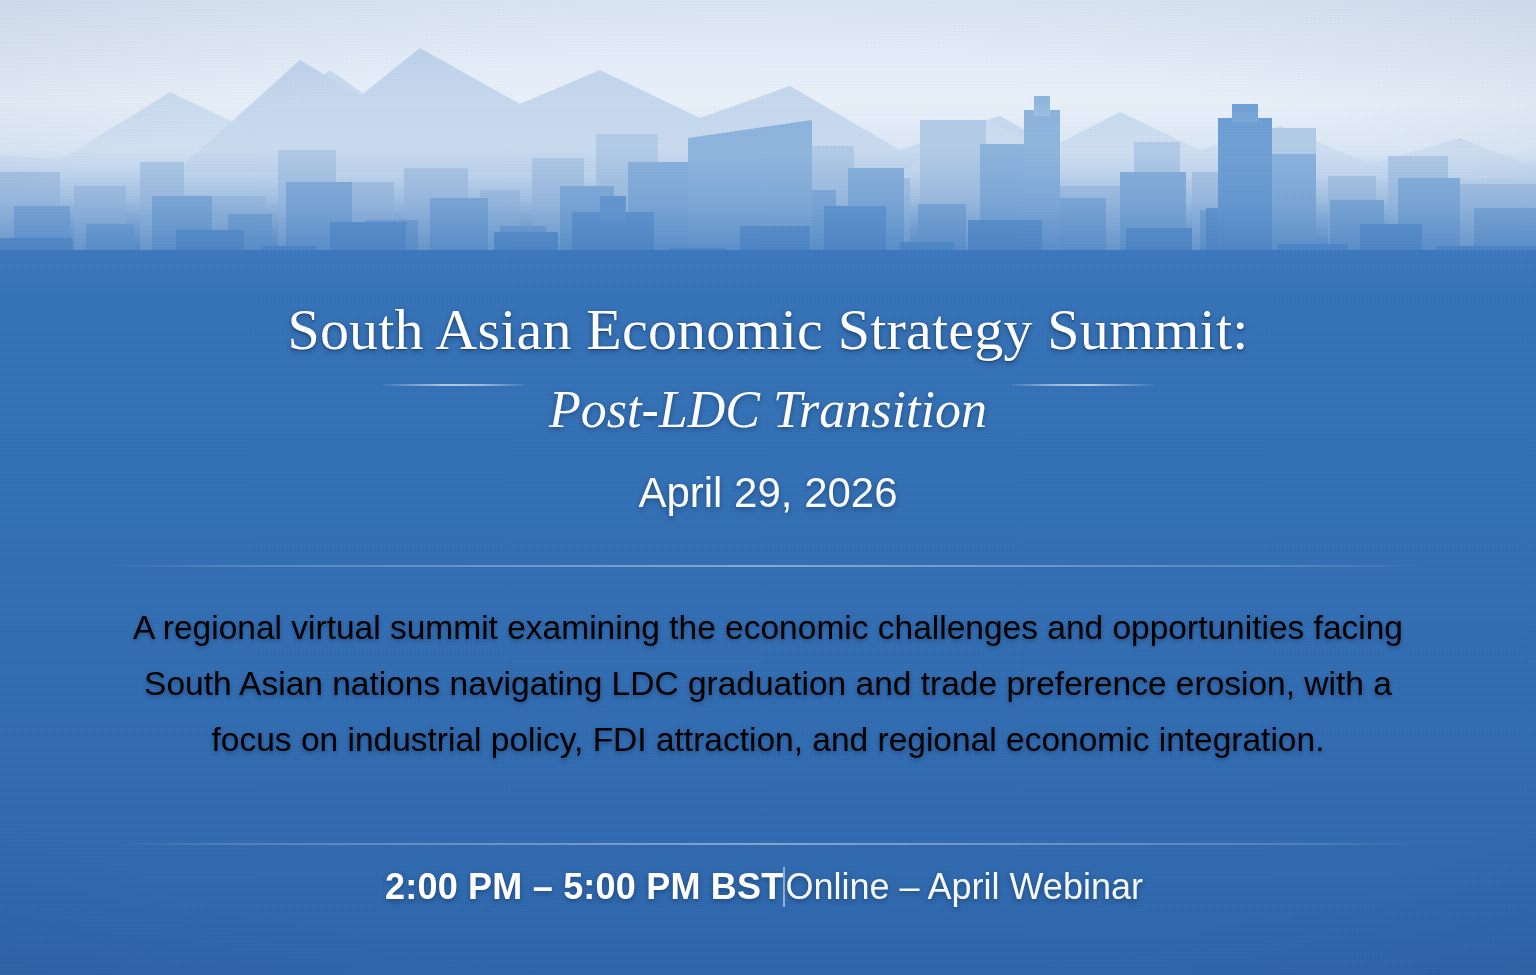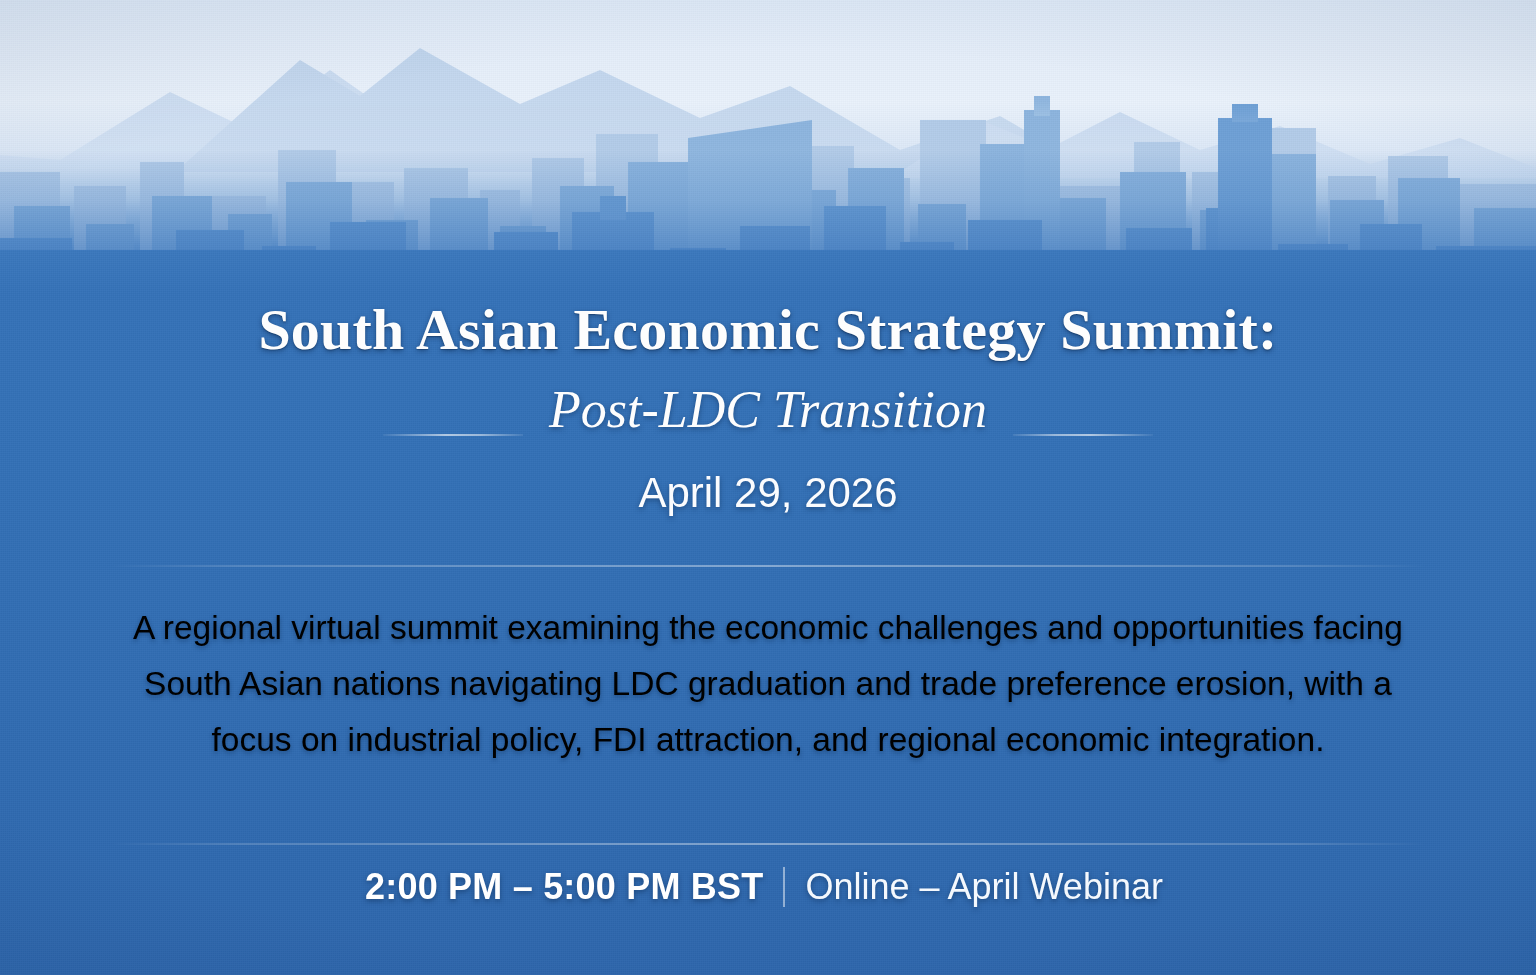--- a/index.html
+++ b/index.html
@@ -115,35 +115,35 @@
     text-align: center;
   }
 
   .title {
     position: absolute;
     left: 0;
     right: 0;
     top: 299px;
     margin: 0;
     font-family: "Liberation Serif", "DejaVu Serif", serif;
-    font-weight: 700;
+    font-weight: 400;
     font-size: 58px;
     line-height: 1.08;
     letter-spacing: .2px;
     color: #fdfdfd;
     text-shadow: 0 2px 5px rgba(12,42,82,.55), 0 1px 1px rgba(14,45,86,.5);
   }
 
   .subtitle-row {
     position: absolute;
     left: 0;
     right: 0;
     top: 384px;
     display: flex;
-    align-items: flex-end;
+    align-items: flex-start;
     justify-content: center;
     gap: 26px;
   }
   .sub-rule {
     width: 140px;
     height: 2px;
     background: linear-gradient(to right,
         rgba(255,255,255,.05),
         rgba(255,255,255,.62) 45%,
         rgba(255,255,255,.50) 70%,
@@ -208,21 +208,20 @@
   }
 
   .meta {
     position: absolute;
     left: 0;
     right: 8px;
     top: 866px;
     display: flex;
     align-items: center;
     justify-content: center;
-    gap: 20px;
   }
   .meta-time {
     font-size: 36px;
     font-weight: 700;
     color: #ffffff;
     text-shadow: 0 2px 5px rgba(12,42,82,.5);
     letter-spacing: .2px;
   }
   .meta-pipe {
     width: 2px;

